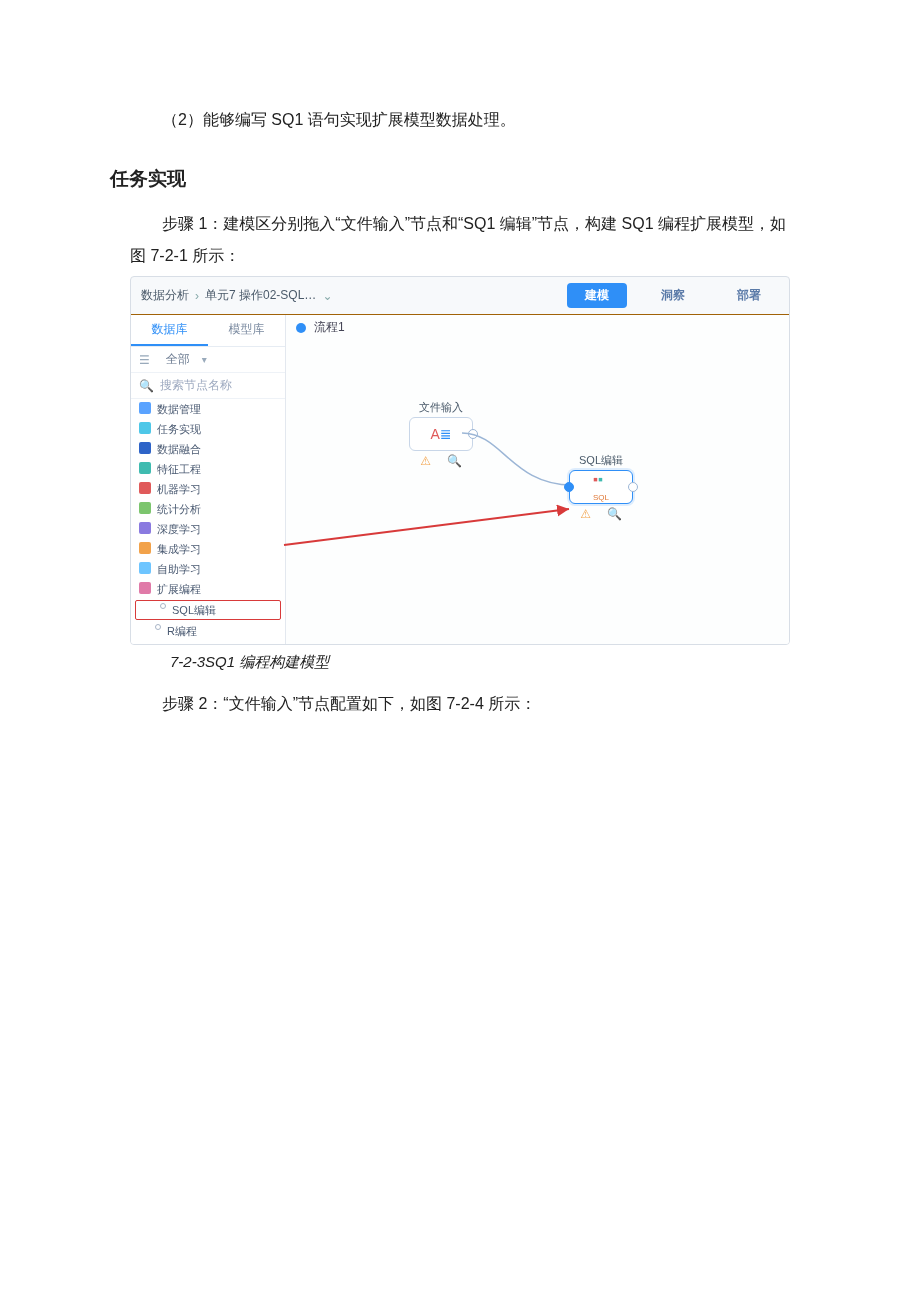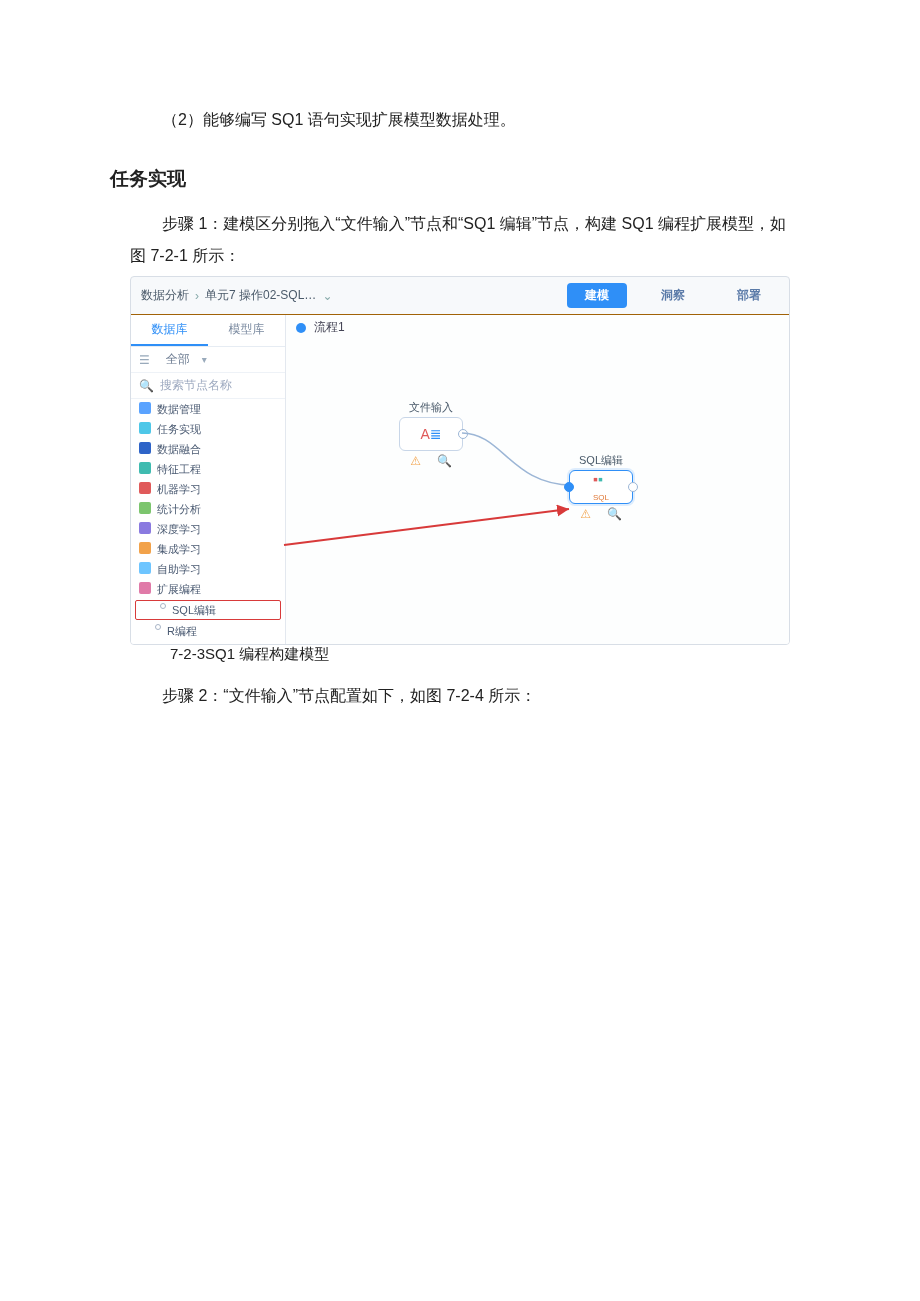--- a/index.html
+++ b/index.html
@@ -58,21 +58,21 @@
   .node-icon .grn { color:#3fbbb0; }
   .port { position: absolute; width: 10px; height: 10px; border: 1px solid #9cb6d6; border-radius: 50%; background: #fff; top: 50%; transform: translateY(-50%); }
   .port.right { right: -6px; }
   .port.left  { left: -6px; }
   .port.fill  { background:#2f8ff7; border-color:#2f8ff7; }
   .node-foot { display: flex; justify-content: center; gap: 16px; margin-top: 3px; font-size: 12px; }
   .warn { color: #f2a24a; }
   .magnify { color: #9ab; }
   svg.link { position: absolute; overflow: visible; pointer-events: none; }
   svg.arrow { position: absolute; overflow: visible; pointer-events: none; }
-  .caption { font-size: 15px; margin-top: 0; padding: 0 130px 0 170px; }
+  .caption { font-size: 15px; margin-top: 8px; padding: 0 130px 0 170px; font-style: italic; }
 </style>
 </head>
 <body>
 
 <div class="page">
 
   <p class="paragraph indented">（2）能够编写 SQ1 语句实现扩展模型数据处理。</p>
 
   <h2 class="section-heading">任务实现</h2>
 
@@ -162,21 +162,21 @@
 
           </div>
         </div>
 
         <div class="canvas">
           <div class="canvas-tabs">
             <span class="dot"></span>
             <span>流程1</span>
           </div>
 
-          <div class="node" style="left:110px; top:85px;">
+          <div class="node" style="left:120px; top:85px;">
             <div class="node-title">文件输入</div>
             <div class="node-box">
               <span class="node-icon"><span class="red">A</span>≣</span>
               <span class="port right"></span>
             </div>
             <div class="node-foot">
               <span class="warn">⚠</span>
               <span class="magnify">🔍</span>
             </div>
           </div>

